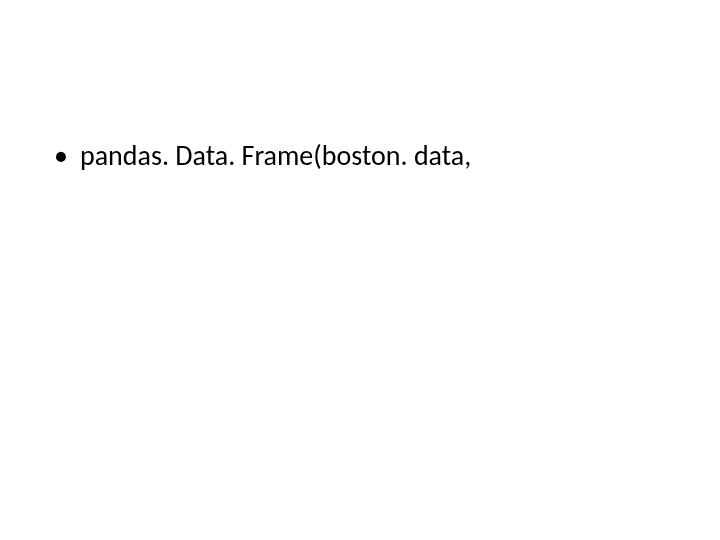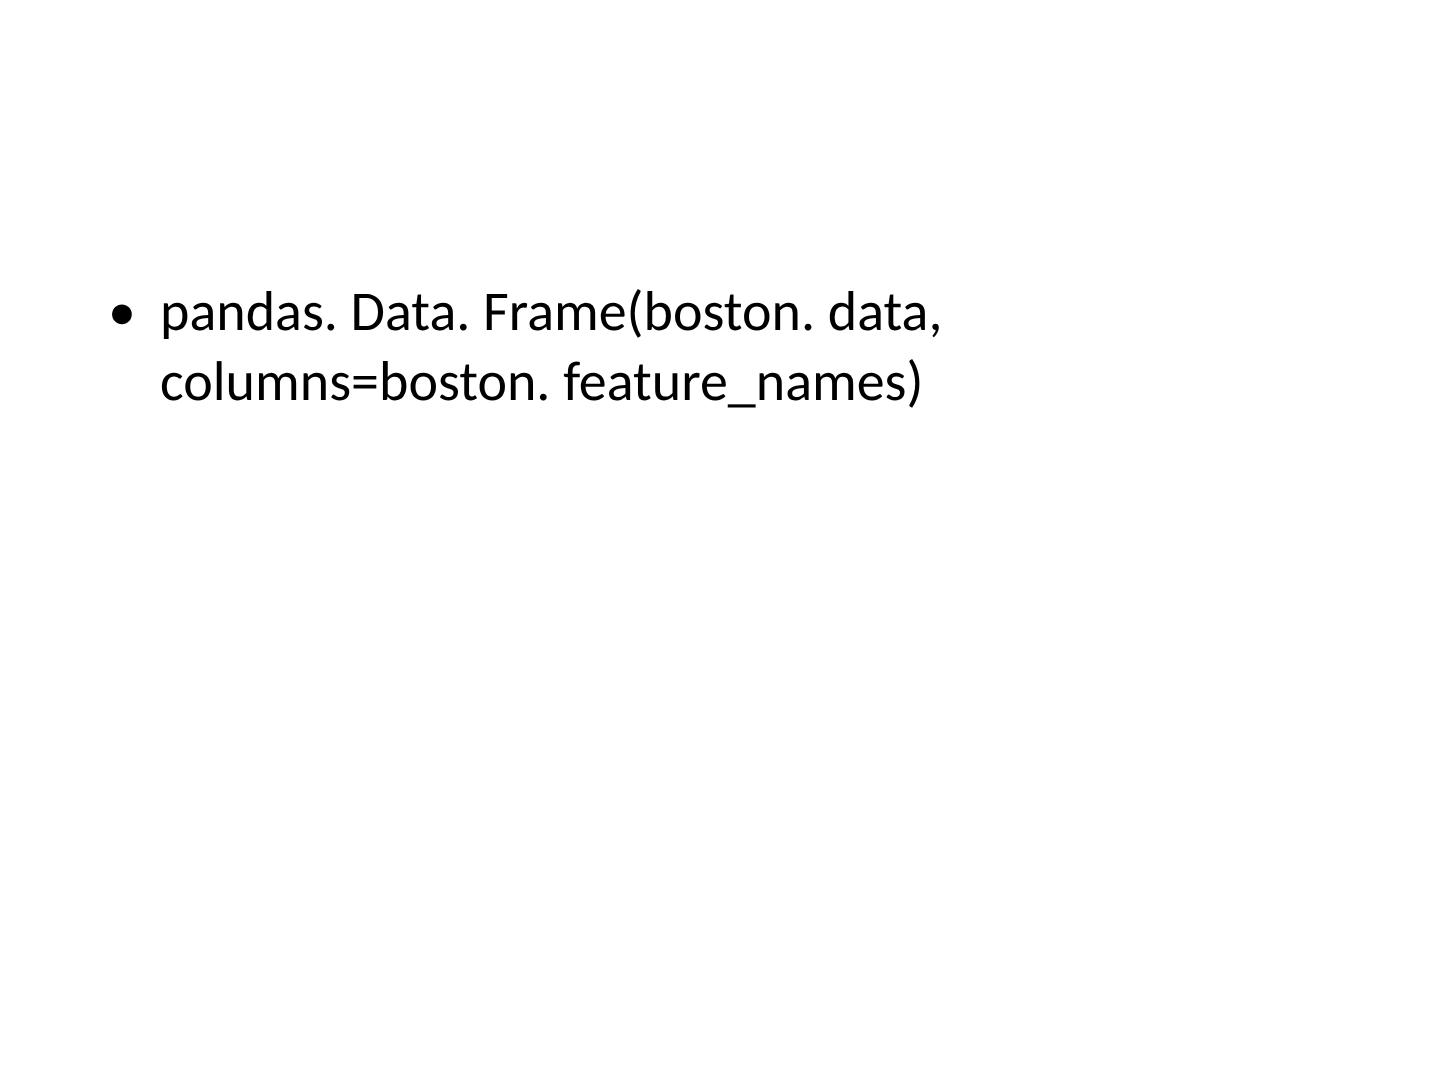--- a/index.html
+++ b/index.html
@@ -46,17 +46,16 @@
   }
 </style>
 </head>
 <body>
 
 <div class="slide">
   <div class="content">
     <ul class="bullets">
       <li>
         <span>pandas. Data. Frame(boston. data,</span><br>
-        <span>columns=boston. feature_names)</span>
       </li>
     </ul>
   </div>
 </div>
 
 </body></html>

